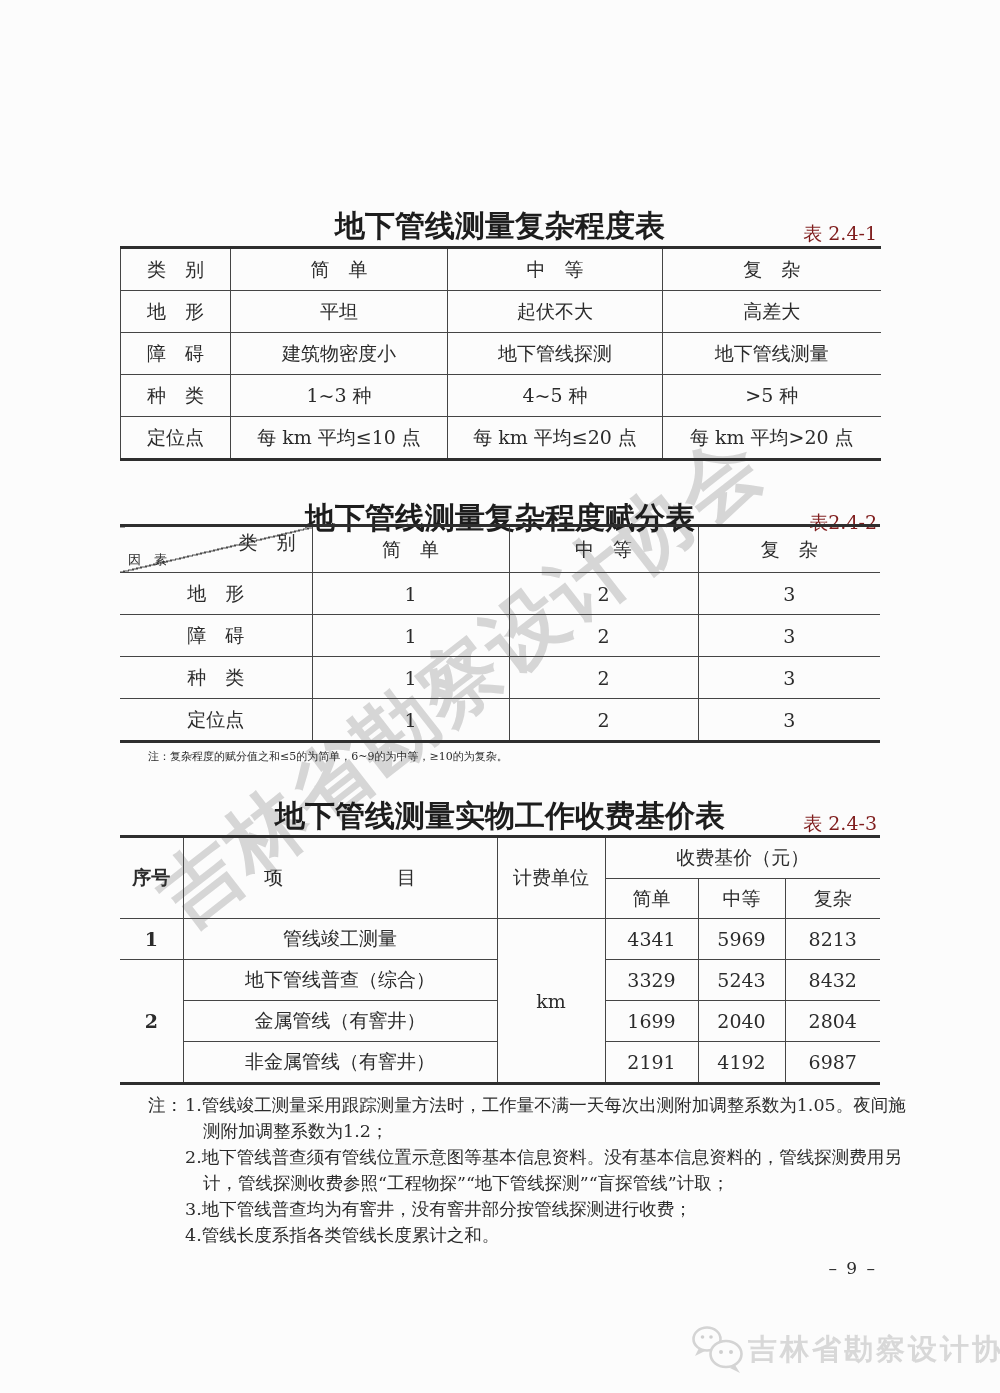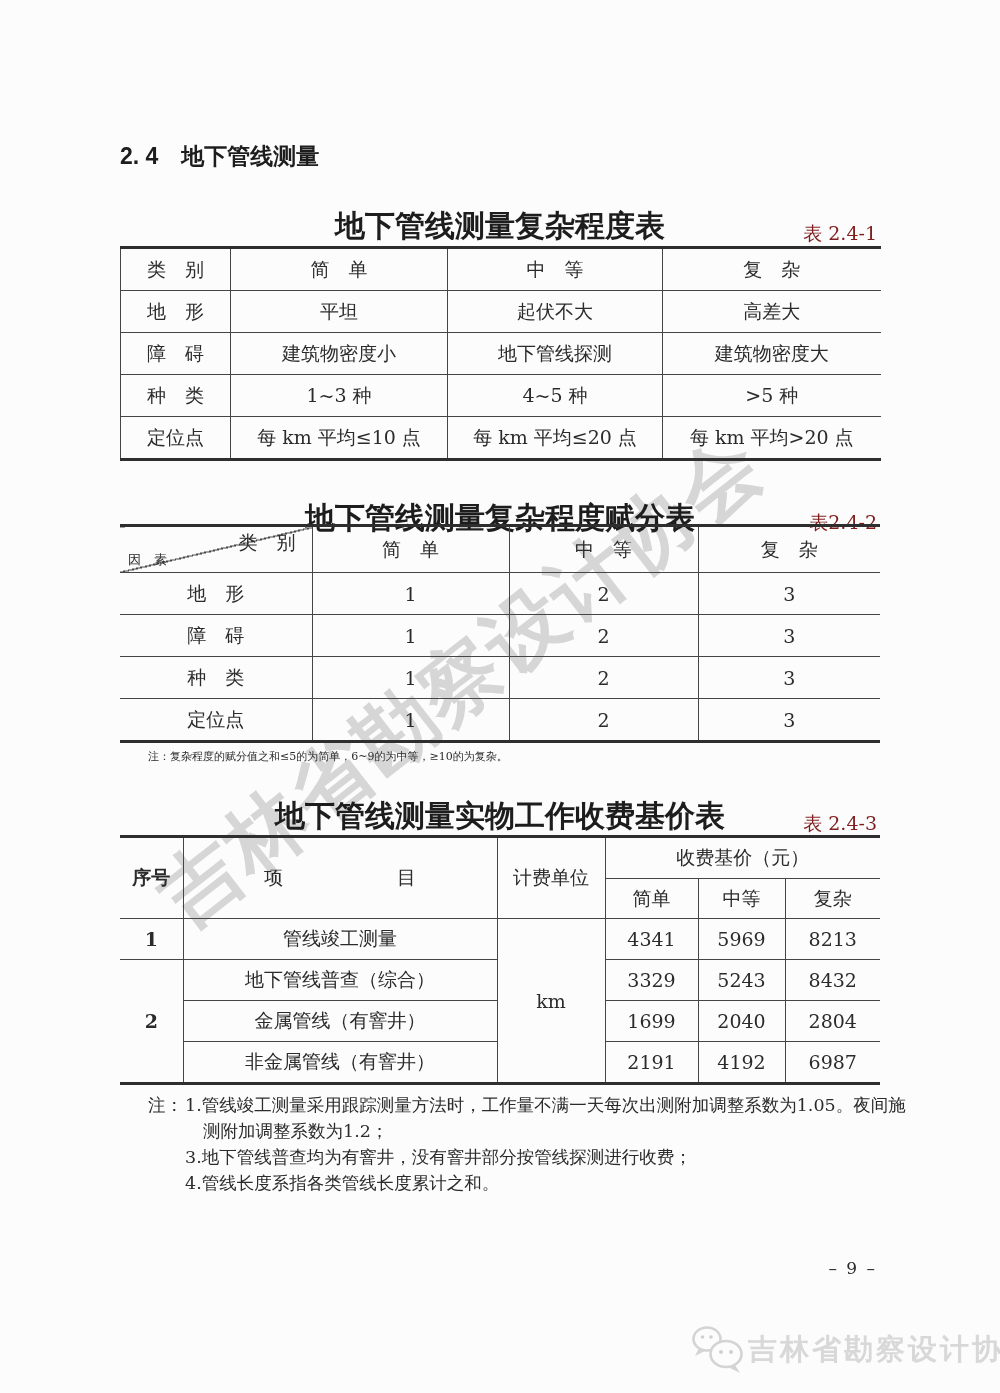--- a/index.html
+++ b/index.html
@@ -57,21 +57,20 @@
   #footer-text{left:748px;top:1330px;font-family:"Liberation Sans","DejaVu Sans",sans-serif;
     font-size:29px;font-weight:bold;color:#d8d8d8;letter-spacing:3px;white-space:nowrap;}
 </style>
 </head>
 <body>
 
 <div class="page">
 
   <div class="wm-diag">吉林省勘察设计协会</div>
 
-  <div class="z" id="heading">2. 4　地下管线测量</div>
 
   <div class="z caption" id="t1-caption">地下管线测量复杂程度表</div>
   <div class="z tlabel" id="t1-label">表 2.4-1</div>
   <table class="z tbl" id="table1">
     <colgroup>
         <col style="width:110px">
         <col style="width:217px">
         <col style="width:215px">
         <col style="width:218px">
       </colgroup>
@@ -85,21 +84,21 @@
     <tr>
       <td>地　形</td>
       <td>平坦</td>
       <td>起伏不大</td>
       <td>高差大</td>
     </tr>
     <tr>
       <td>障　碍</td>
       <td>建筑物密度小</td>
       <td>地下管线探测</td>
-      <td>建筑物密度大</td>
+      <td>地下管线测量</td>
     </tr>
     <tr>
       <td>种　类</td>
       <td>1~3 种</td>
       <td>4~5 种</td>
       <td>&gt;5 种</td>
     </tr>
     <tr>
       <td>定位点</td>
       <td>每 km 平均≤10 点</td>
@@ -205,20 +204,21 @@
       <td>2191</td>
       <td>4192</td>
       <td>6987</td>
     </tr>
   </tbody>
     </table>
 
   <div class="z" id="notes">
     <span class="notes-label">注：</span>
     <p>1.管线竣工测量采用跟踪测量方法时，工作量不满一天每次出测附加调整系数为1.05。夜间施测附加调整系数为1.2；</p>
+    <p>2.地下管线普查须有管线位置示意图等基本信息资料。没有基本信息资料的，管线探测费用另计，管线探测收费参照“工程物探”“地下管线探测”“盲探管线”计取；</p>
     <p>3.地下管线普查均为有窨井，没有窨井部分按管线探测进行收费；</p>
     <p>4.管线长度系指各类管线长度累计之和。</p>
   </div>
 
   <div class="z" id="pagenum">– 9 –</div>
 
   <svg class="z" id="footer-icon" viewBox="0 0 56 50">
     <g stroke="#d4d4d4" stroke-width="2.6" fill="#fcfcfc">
       <ellipse cx="17" cy="15" rx="13.5" ry="11.5"></ellipse>
       <path d="M9 24 L5 32 L15 27 Z" stroke="none" fill="#d4d4d4"></path>

